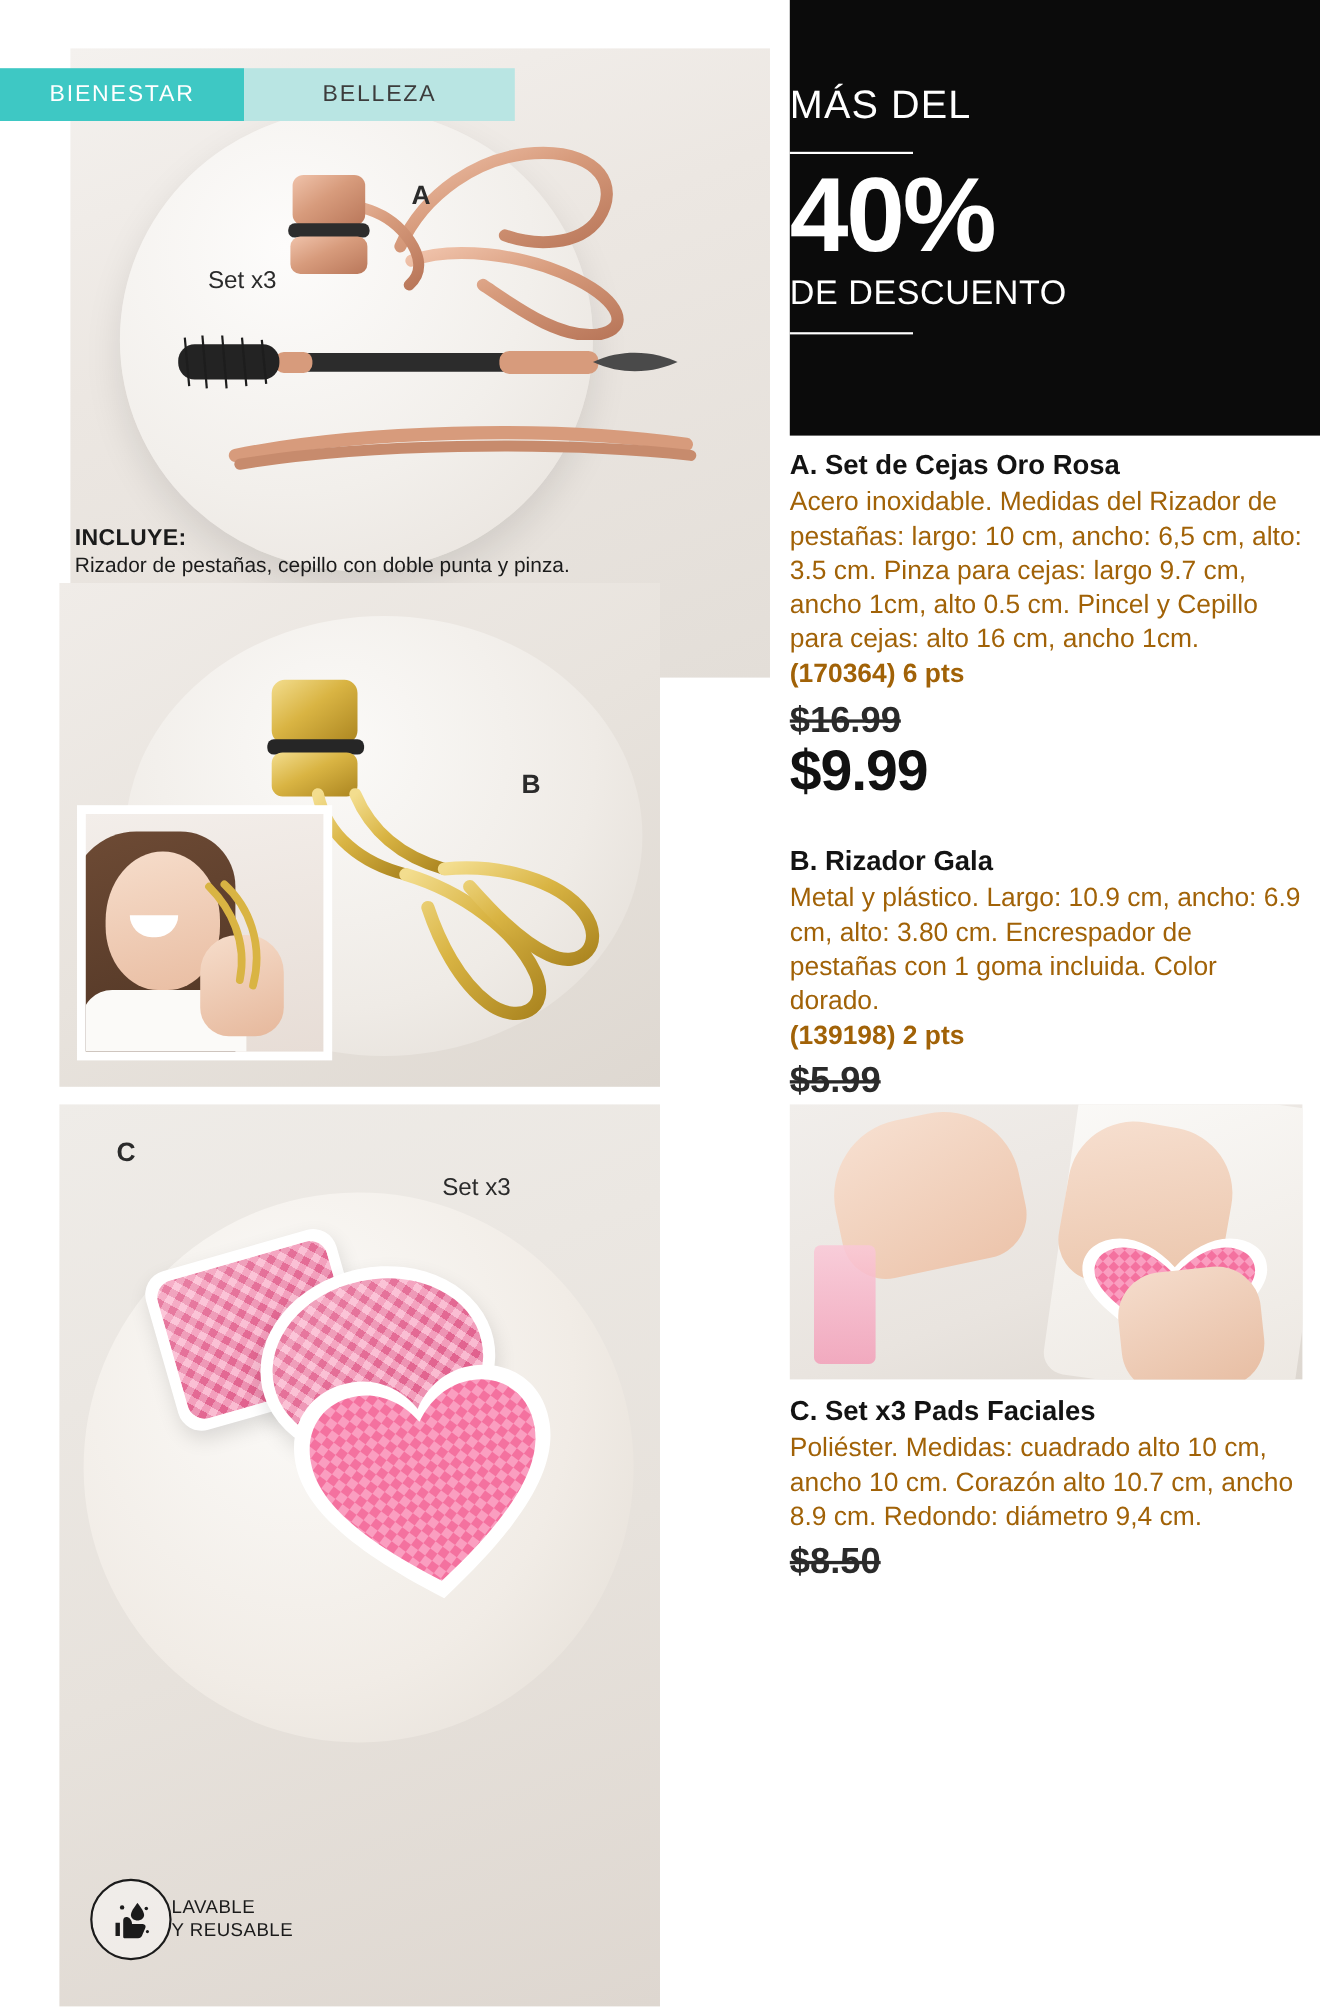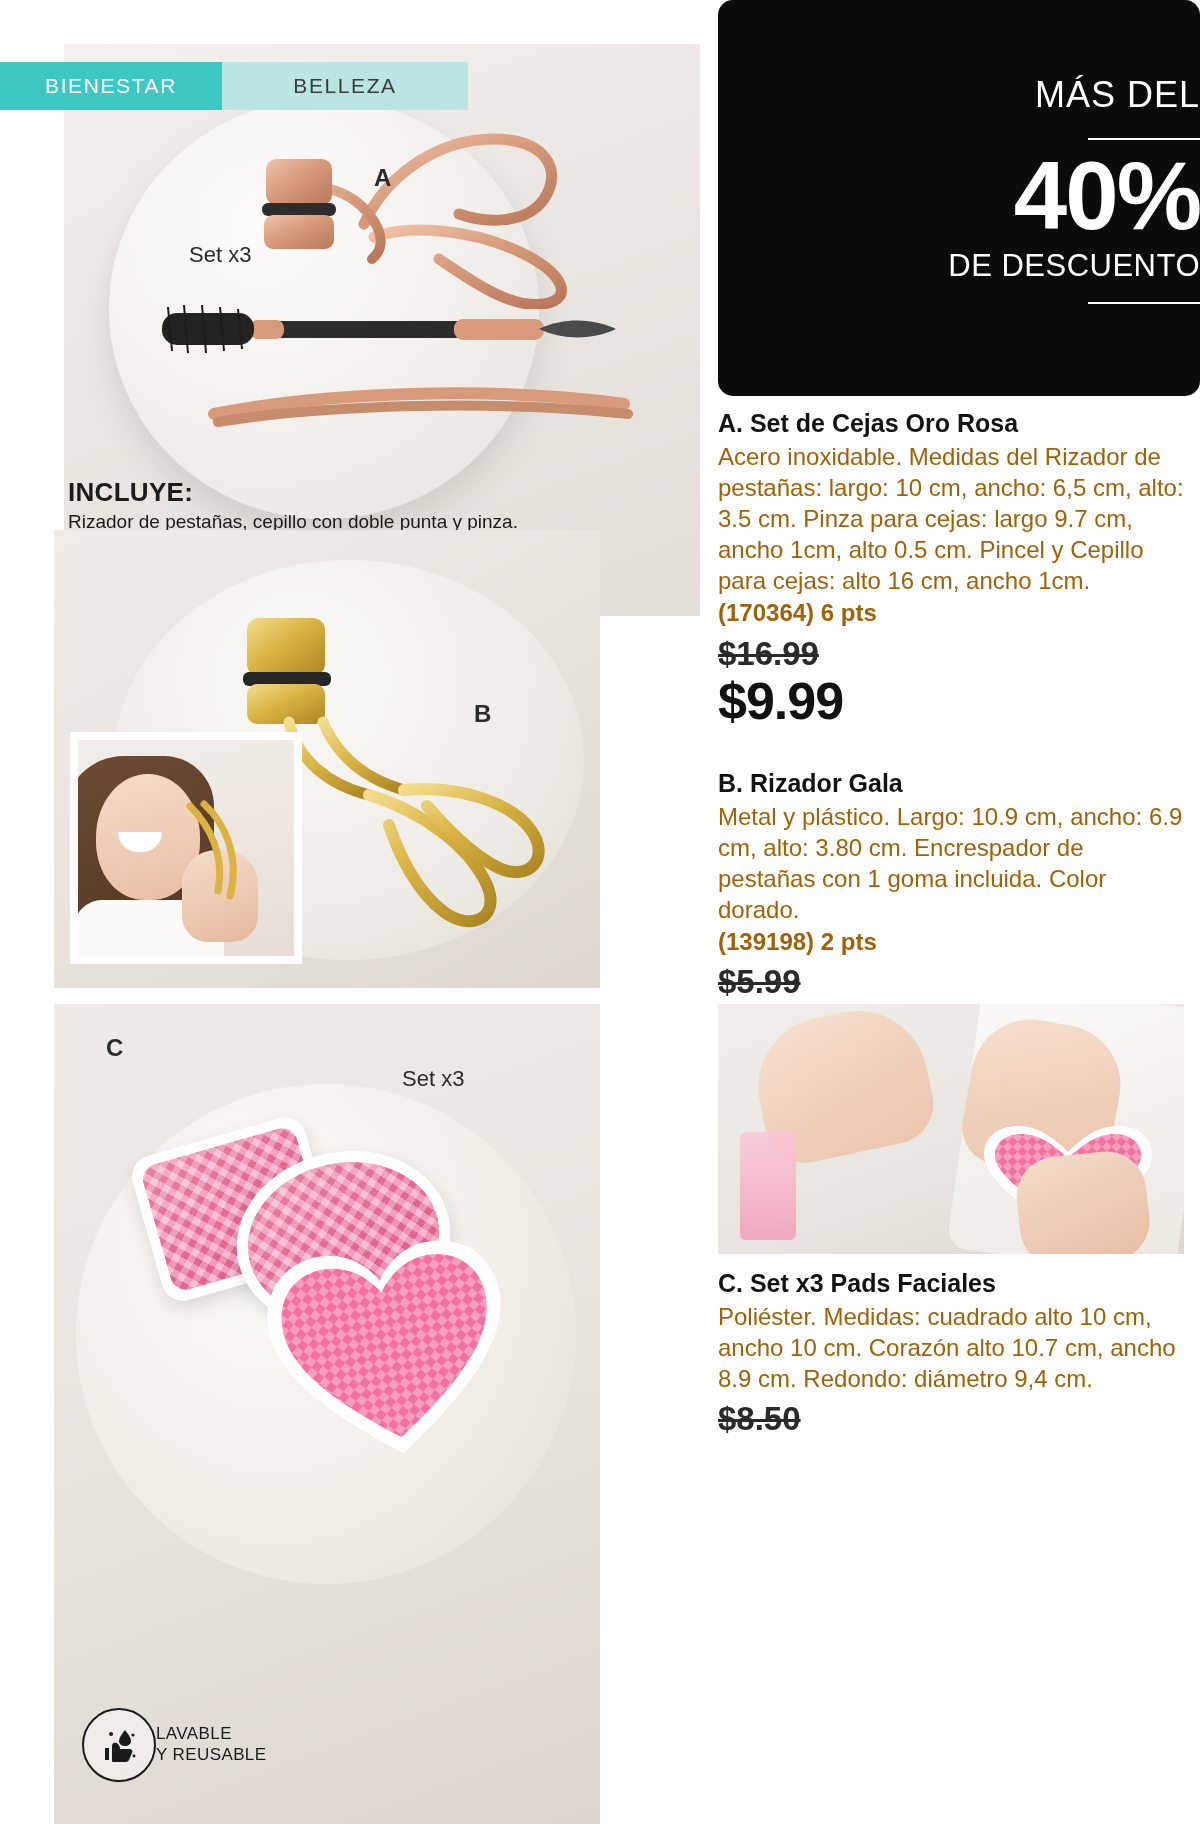--- a/index.html
+++ b/index.html
@@ -101,21 +101,21 @@
     left: 125px; top: 198px;
     font-size: 22px; color: #2b2b2b;
   }
   .incluye-wrap {
     position: absolute;
     left: 68px;
     top: 477px;
     width: 560px;
   }
   .incluye-title {
-    font-size: 26px;
+    font-size: 21px;
     font-weight: 700;
     color: #1b1b1b;
     letter-spacing: 0.3px;
   }
   .incluye-text {
     font-size: 19px;
     color: #1b1b1b;
     margin-top: 3px;
   }
 
@@ -243,23 +243,22 @@
   .discount-box {
     position: absolute;
     left: 0px;
     top: 0px;
     width: 482px;
     height: 396px;
     background: #0b0b0b;
     color: #ffffff;
     display: flex;
     flex-direction: column;
-    align-items: flex-end;
+    align-items: flex-start;
     justify-content: center;
-    border-radius: 15px;
   }
   .disc-mas {
     font-size: 36px;
     letter-spacing: 1px;
     font-weight: 400;
     margin-top: -18px;
   }
   .disc-rule {
     width: 112px;
     height: 2px;

